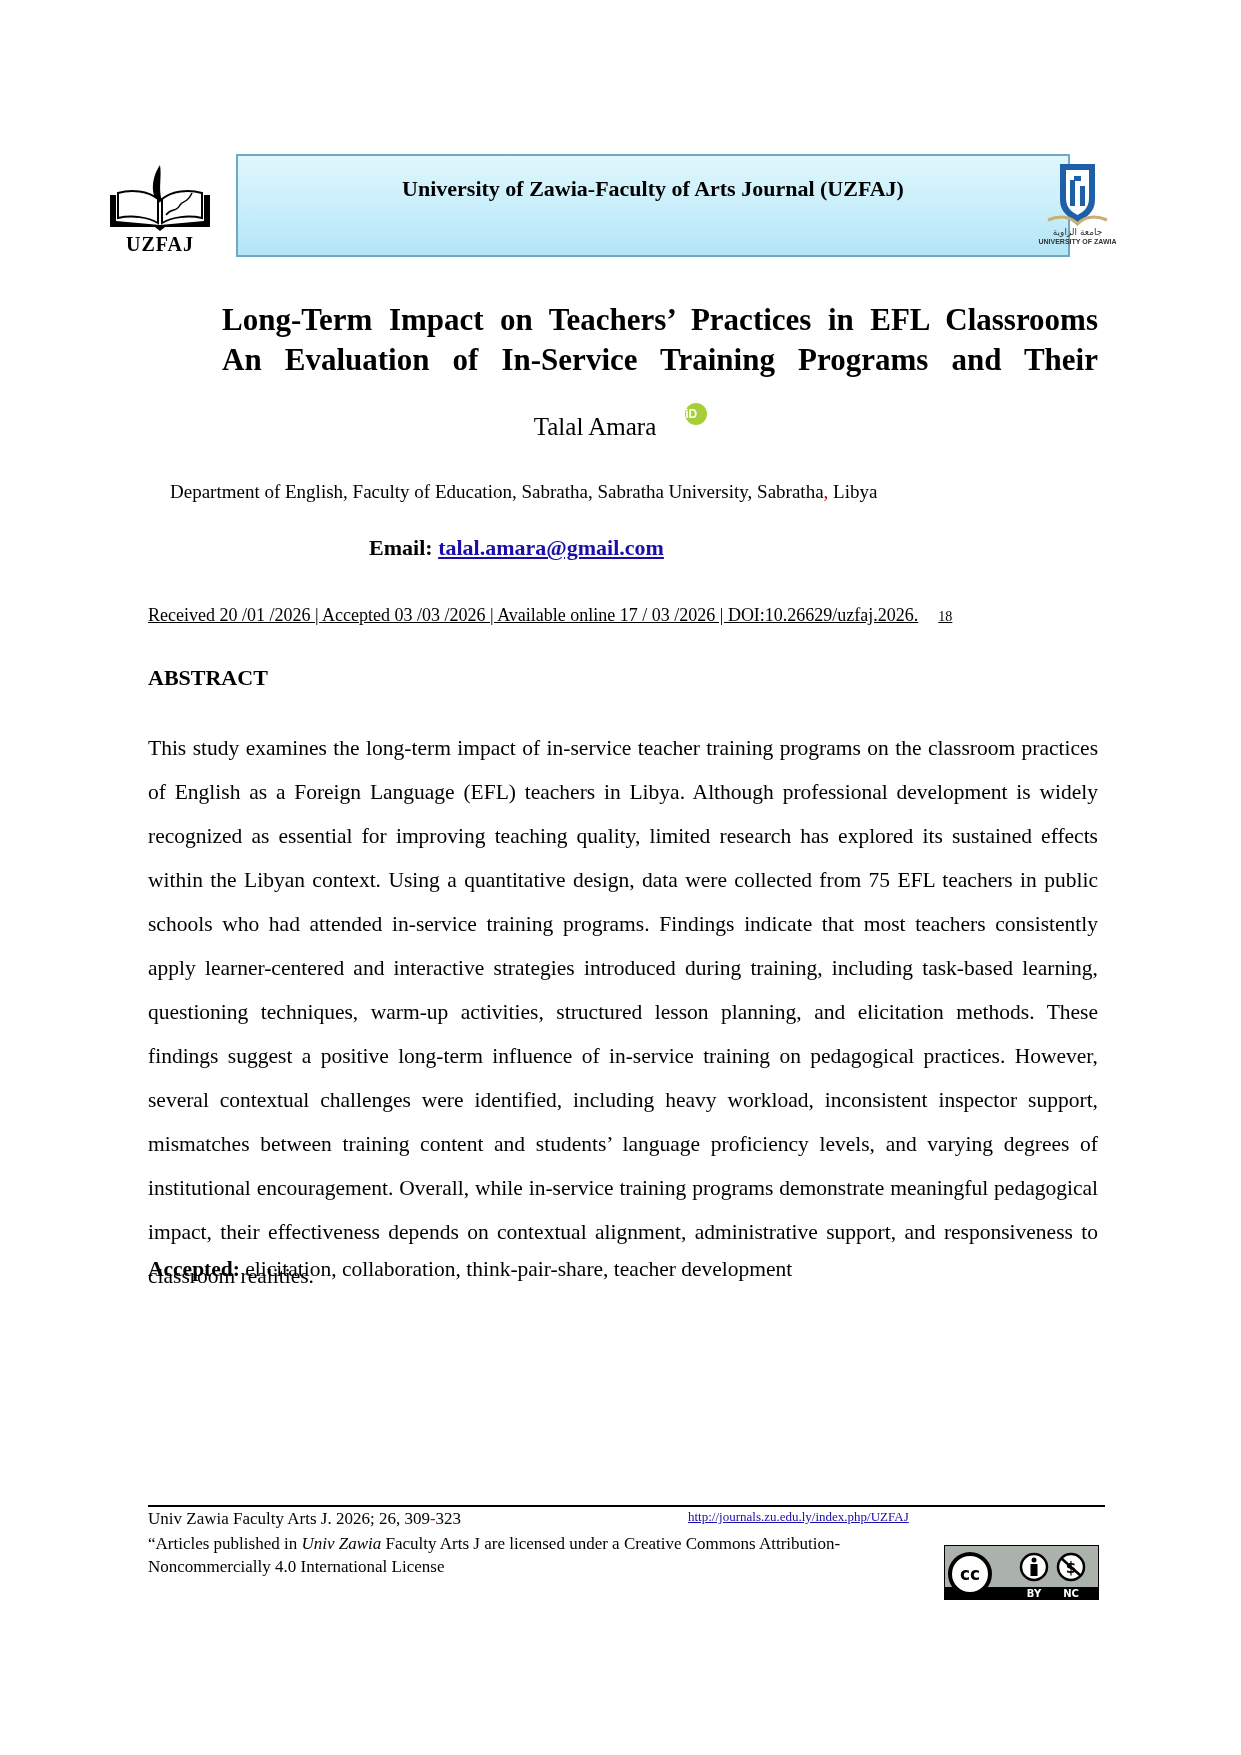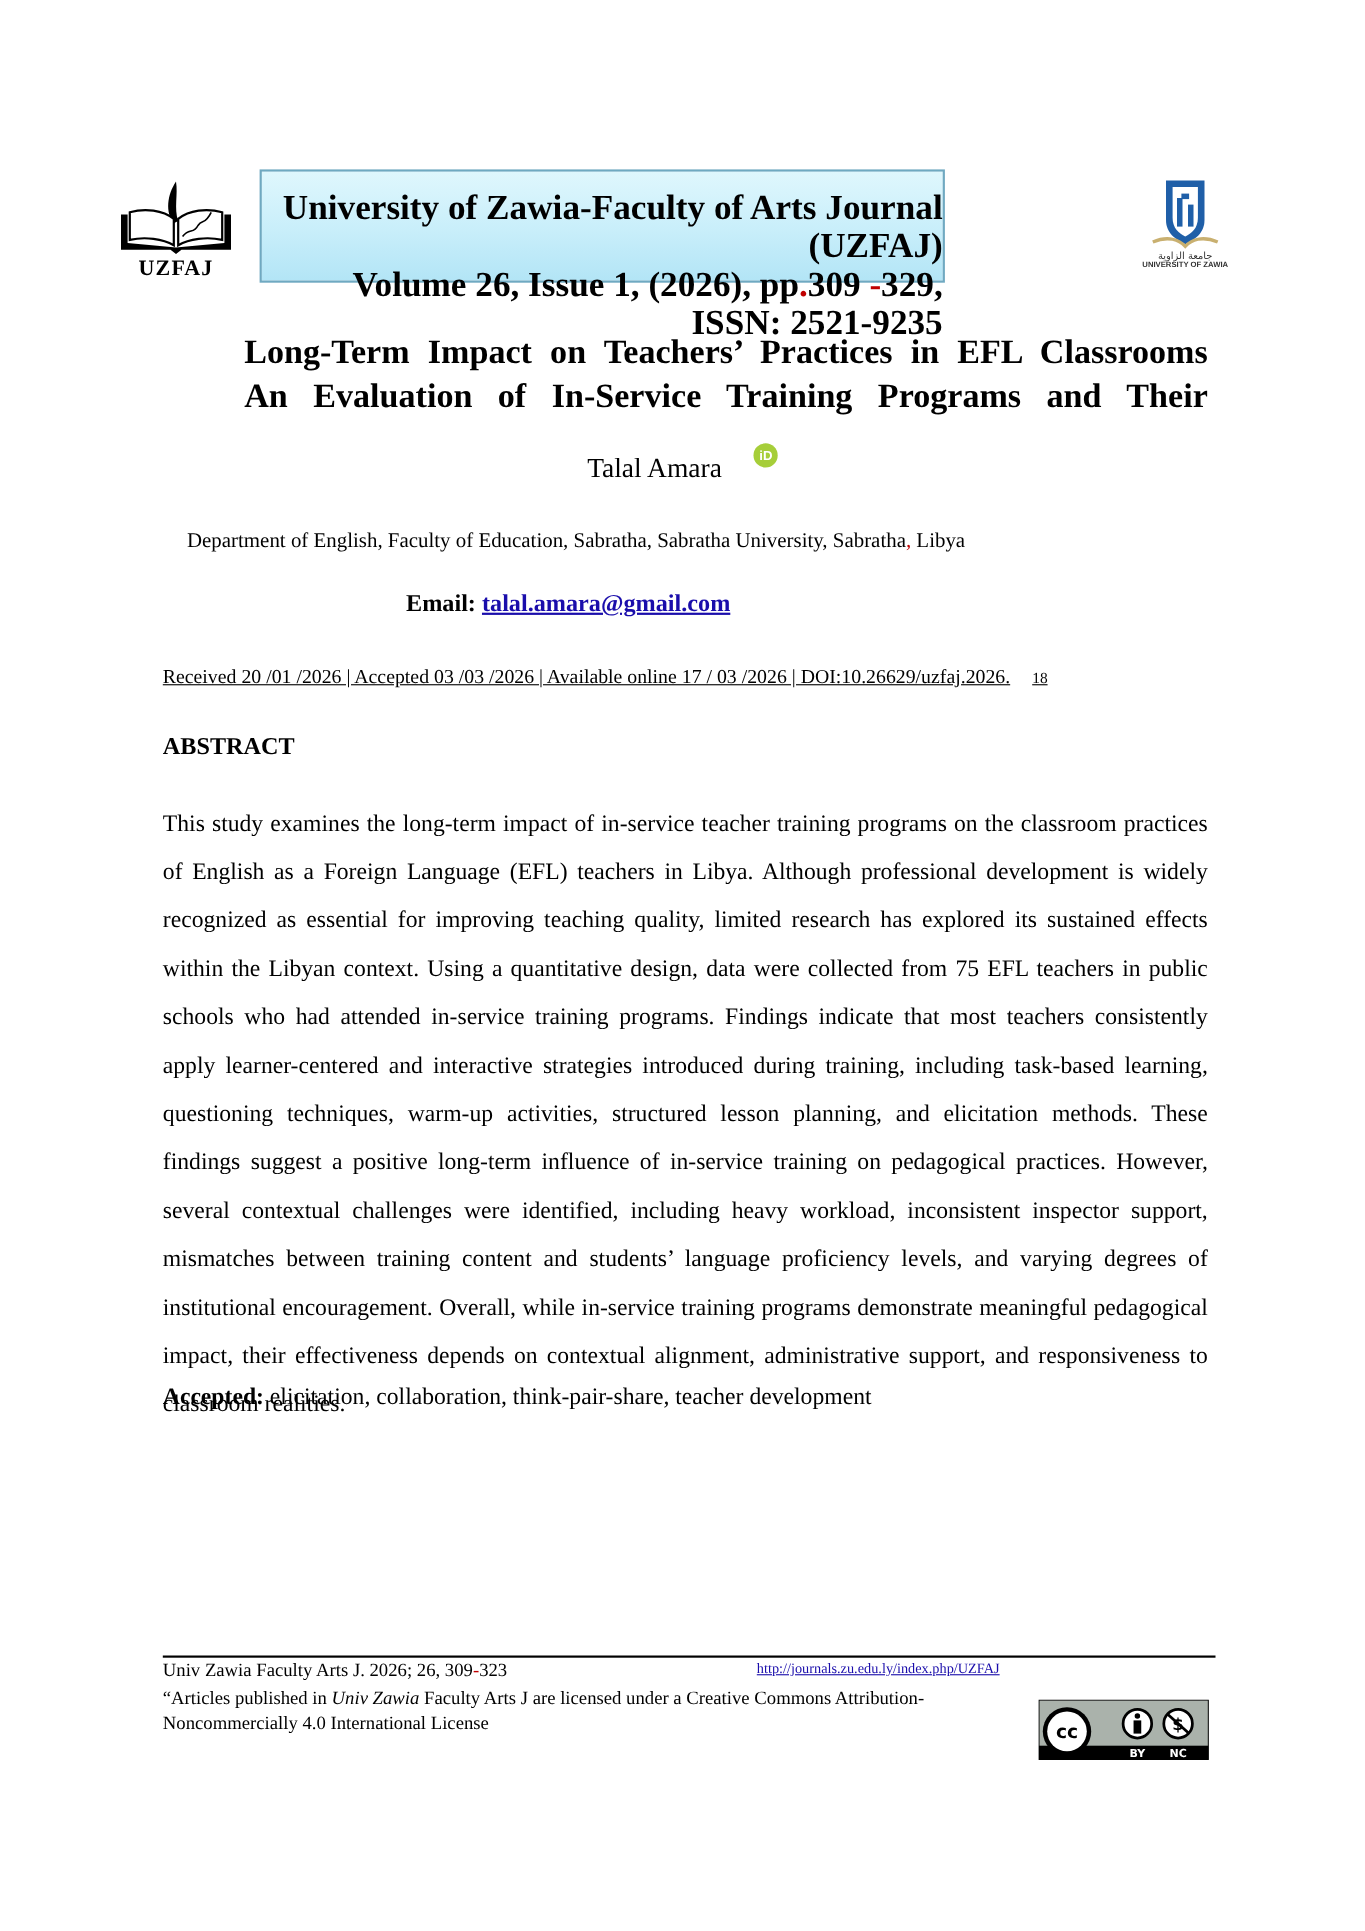--- a/index.html
+++ b/index.html
@@ -9,35 +9,35 @@
 
   
   #left-logo { left:100px; top:155px; width:120px; height:100px; }
   #left-logo .logo-text { position:absolute; left:0; width:120px; top:78px; text-align:center;
         font-weight:bold; font-size:20px; letter-spacing:1px; }
   #right-logo { left:1030px; top:160px; width:95px; height:90px; }
   #right-logo .uni-label { position:absolute; left:0; top:78px; width:95px; text-align:center;
         font-family:"Liberation Sans", sans-serif; font-size:7px; font-weight:bold; color:#333; }
 
   
-  #journal-box { left:236px; top:154px; width:623px; height:103px; box-sizing:border-box;
+  #journal-box { left:236px; top:154px; width:834px; height:103px; box-sizing:border-box;
         border:2px solid #6fa9c1;
         background:linear-gradient(180deg,#dff7fd 0%,#c8eefa 55%,#b3e5f6 100%);
-        text-align:right; font-weight:bold; font-size:32px; line-height:35px; padding-top:15px; }
+        text-align:center; font-weight:bold; font-size:22px; line-height:35px; padding-top:15px; }
   .red { color:#c00000; }
 
   
   #title { left:222px; top:300px; width:876px; font-weight:bold; font-size:31px; line-height:40px;
         text-align:justify; text-align-last:justify; }
   #title .l2 { display:block; text-align:justify; text-align-last:justify; }
 
   #author { left:0; width:1241px; top:413px; text-align:center; font-size:25px; }
   #orcid { display:inline-block; width:22px; height:22px; border-radius:50%; background:#a6ce39;
         color:#fff; font-family:"Liberation Sans", sans-serif; font-size:12px; font-weight:bold;
-        line-height:22px; text-align:center; vertical-align:top; margin-left:29px; margin-top:-6px; position:relative; top:-4px; }
+        line-height:22px; text-align:left; vertical-align:top; margin-left:29px; margin-top:-6px; position:relative; top:-4px; }
 
   #affiliation { left:170px; top:481px; font-size:19px; }
   #email-line { left:0; width:1033px; top:535px; text-align:center; font-size:22px; }
   #email-line b { font-weight:bold; }
   #email-link { color:#1a0dab; text-decoration:underline; font-weight:bold; }
 
   #dates { left:148px; top:605px; font-size:18px; text-decoration:underline; white-space:nowrap; }
   #dates .small { font-size:14px; text-decoration:none;margin-left:20px; }
 
   #abstract-heading { left:148px; top:665px; font-weight:bold; font-size:22px;text-align:center; }
@@ -62,21 +62,20 @@
     <path d="M10 40 L10 72 L55 72 L60 76 L65 72 L110 72 L110 40 L104 40 L104 66 L60 70 L16 66 L16 40 Z" fill="#000"></path>
     <path d="M18 38 C32 34 48 36 58 44 L58 68 C48 62 32 60 18 63 Z" fill="#fff" stroke="#000" stroke-width="2"></path>
     <path d="M102 38 C88 34 72 36 62 44 L62 68 C72 62 88 60 102 63 Z" fill="#fff" stroke="#000" stroke-width="2"></path>
     <path d="M66 60 C72 52 76 58 80 50 C84 44 86 50 92 38" fill="none" stroke="#000" stroke-width="1.5"></path>
   </svg>
   <div class="logo-text">UZFAJ</div>
 </div>
 
 <div id="journal-box" class="abs">
   <div>University of Zawia-Faculty of Arts Journal (UZFAJ)</div>
-  <div><span>Volume 26, Issue 1, (2026), pp</span><span class="red">.</span><span>309 </span><span class="red">-</span><span>329, ISSN: 2521-9235</span></div>
 </div>
 
 <div id="right-logo" class="abs">
   <svg width="95" height="78" viewBox="0 0 95 78">
     <path d="M30 4 L65 4 L65 40 C65 52 56 58 47.5 62 C39 58 30 52 30 40 Z" fill="#1f5fa8"></path>
     <path d="M36 10 L59 10 L59 38 C59 48 53 52 47.5 55 C42 52 36 48 36 38 Z" fill="#fff"></path>
     <rect x="40" y="20" width="5" height="26" fill="#1f5fa8"></rect>
     <rect x="50" y="26" width="5" height="20" fill="#1f5fa8"></rect>
     <rect x="44" y="16" width="7" height="5" fill="#1f5fa8"></rect>
     <path d="M18 60 C32 54 42 58 47.5 64 C53 58 63 54 77 60" fill="none" stroke="#c9b070" stroke-width="3"></path>

